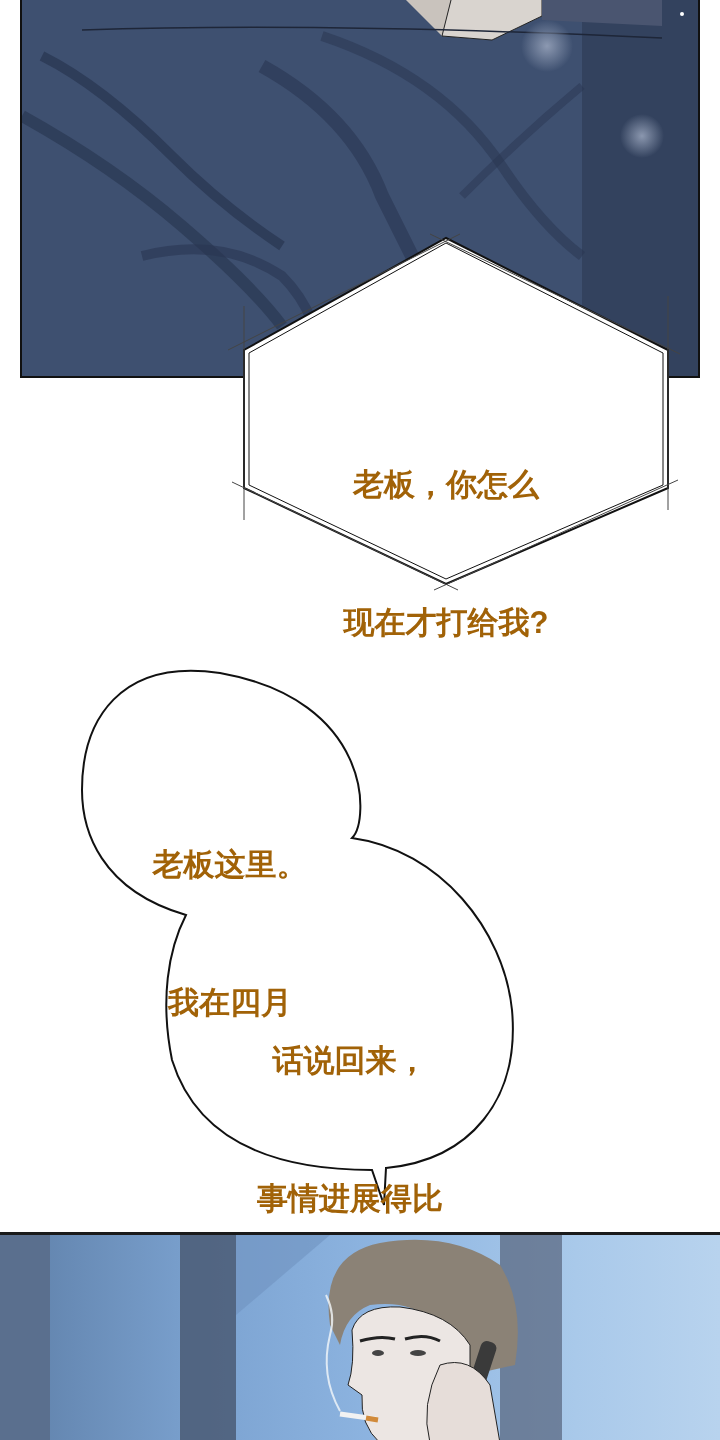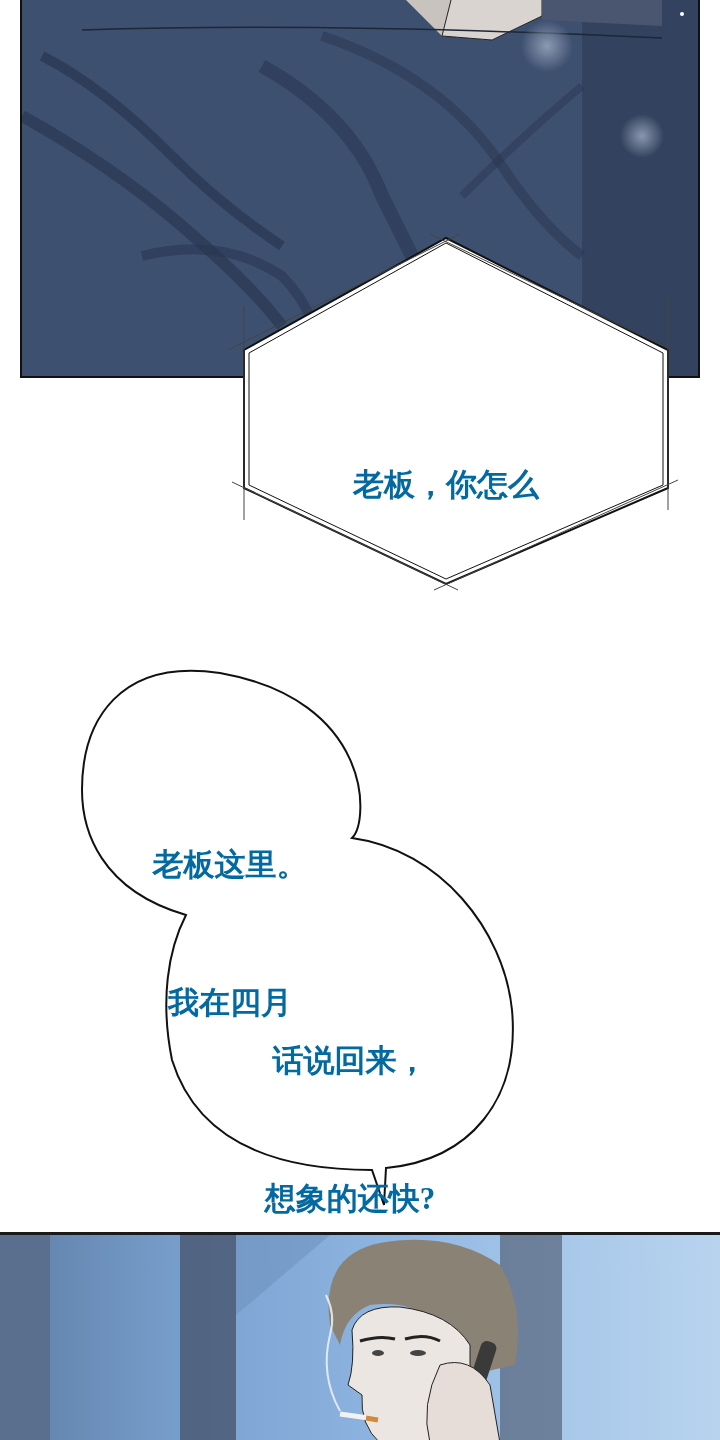--- a/index.html
+++ b/index.html
@@ -1,20 +1,20 @@
 <!DOCTYPE html>
 <html><head>
 <meta charset="utf-8">
 <style>
   html, body { margin: 0; padding: 0; }
   body { width: 720px; height: 1440px; background: #ffffff; position: relative; overflow: hidden; font-family: "DejaVu Sans", sans-serif; }
   .panel { position: absolute; overflow: hidden; }
   #panel-top { left: 20px; top: -4px; width: 680px; height: 382px; background: #3e5070; border: 2px solid #111; border-top: none; box-sizing: border-box; }
   #panel-bottom { left: 0; top: 1232px; width: 720px; height: 208px; border-top: 3px solid #1a1a1a; box-sizing: border-box; background: linear-gradient(90deg,#5e7fa8 0%,#7da4d2 30%,#8fb6e2 55%,#a9c9ea 80%,#b8d3ee 100%); }
-  .bubble-text { position: absolute; font-family: Liberation Serif, serif; font-weight: bold; color: #0369a1; font-size: 31px; line-height: 46px; white-space: pre; text-align: center; }
+  .bubble-text { position: absolute; font-family: Liberation Sans, sans-serif; font-weight: bold; color: #a16207; font-size: 31px; line-height: 46px; white-space: pre; text-align: center; }
   svg { position: absolute; left: 0; top: 0; }
 </style>
 </head>
 <body>
 
 <div class="panel" id="panel-top">
   <svg width="680" height="382">
     <defs>
       <radialGradient id="bokeh" cx="50%" cy="50%" r="50%">
         <stop offset="0%" stop-color="#9aa6bd" stop-opacity="0.85"></stop>
@@ -44,40 +44,42 @@
   <polygon points="446,243 663,353 663,485 446,579 249,485 249,353" fill="none" stroke="#111" stroke-width="1"></polygon>
   <line x1="232" y1="482" x2="458" y2="590" stroke="#444" stroke-width="1"></line>
   <line x1="434" y1="590" x2="678" y2="480" stroke="#444" stroke-width="1"></line>
   <line x1="228" y1="350" x2="460" y2="234" stroke="#444" stroke-width="1"></line>
   <line x1="430" y1="234" x2="680" y2="354" stroke="#444" stroke-width="1"></line>
   <line x1="244" y1="306" x2="244" y2="520" stroke="#444" stroke-width="1"></line>
   <line x1="668" y1="296" x2="668" y2="510" stroke="#444" stroke-width="1"></line>
 </svg>
 <div class="bubble-text" style="left:296px; top:370px; width:300px;">
   <div>老板，你怎么</div>
+  <div>现在才打给我?</div>
 </div>
 
 <svg width="720" height="1440" style="pointer-events:none">
   <path d="M352 838
            C 370 820, 372 700, 220 673
            C 120 658, 82 720, 82 790
            C 82 830, 100 890, 186 915
            C 168 950, 160 1000, 172 1060
            C 200 1150, 290 1170, 372 1170
            L 384 1205
            L 386 1168
            C 470 1160, 520 1100, 512 1010
            C 504 930, 440 850, 352 838 Z" fill="#fff" stroke="#111" stroke-width="2"></path>
 </svg>
 <div class="bubble-text" style="left:120px; top:750px; width:220px;">
   <div>老板这里。</div>
   <div>我在四月</div>
 </div>
 <div class="bubble-text" style="left:210px; top:946px; width:280px;text-align:center;">
   <div>话说回来，</div>
+  <div>事情进展得比</div>
   <div>想象的还快?</div>
 </div>
 
 <div class="panel" id="panel-bottom">
   <svg width="720" height="208">
     <rect x="0" y="0" width="50" height="208" fill="#5a6f8e"></rect>
     <rect x="180" y="0" width="56" height="208" fill="#4a5a74" opacity="0.85"></rect>
     <rect x="500" y="0" width="62" height="208" fill="#55637a" opacity="0.7"></rect>
     <polygon points="236,0 330,0 236,80" fill="#6f92bf" opacity="0.6"></polygon>
 

